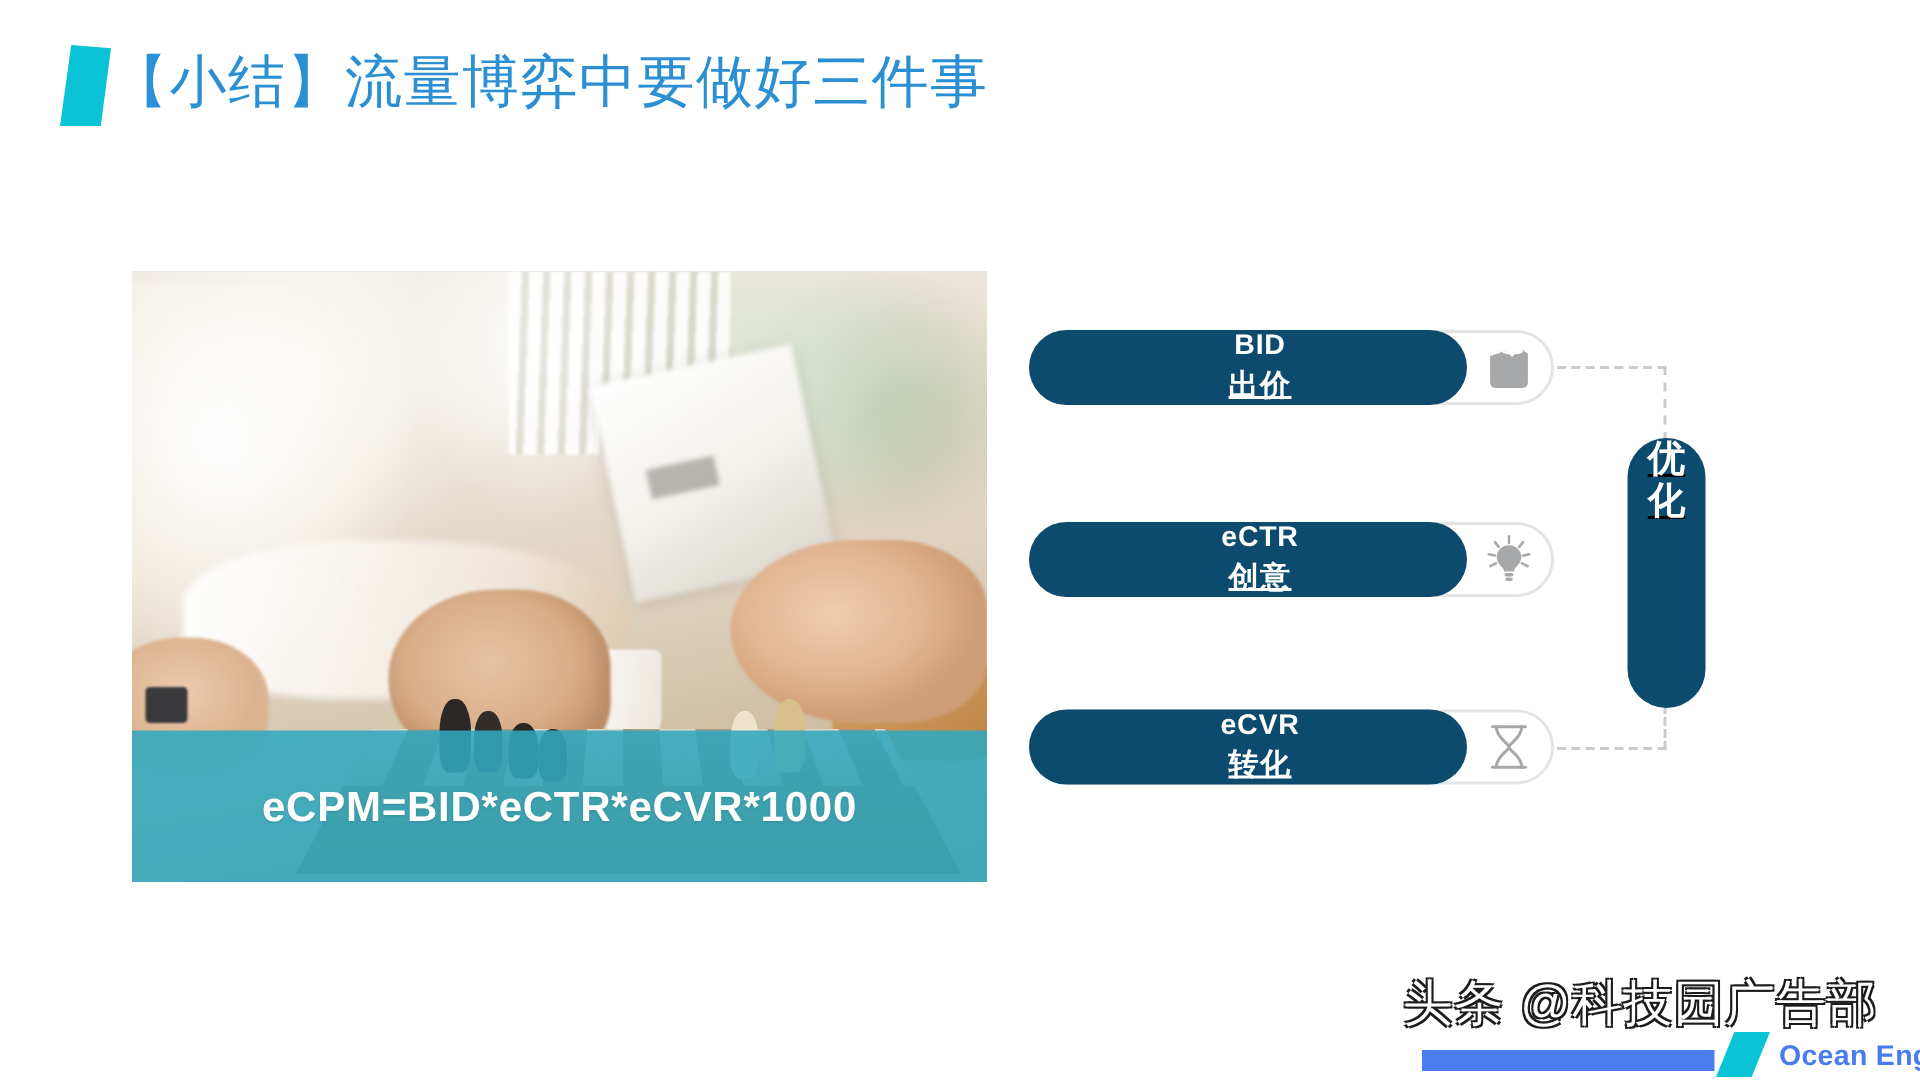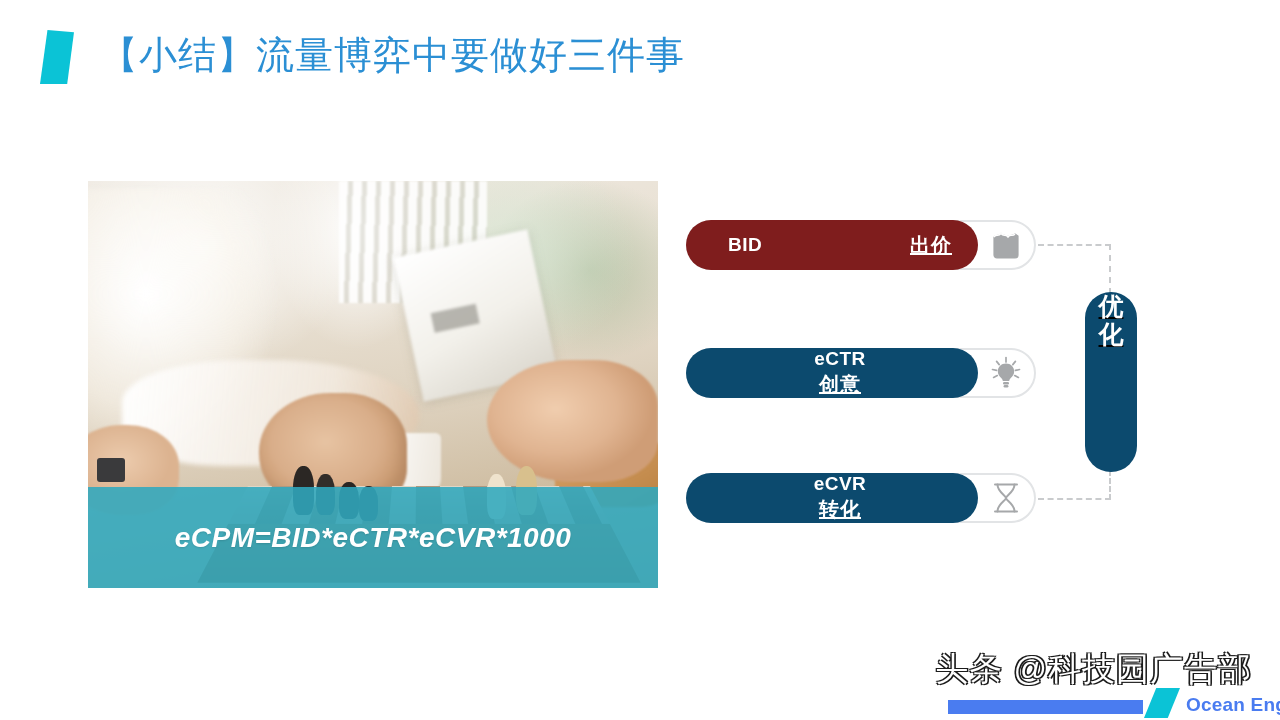--- a/index.html
+++ b/index.html
@@ -26,21 +26,20 @@
   .title-accent {
     width: 34px;
     height: 54px;
     background: #0bc3d6;
     -webkit-clip-path: polygon(22% 0%, 100% 4%, 80% 100%, 0% 100%);
     clip-path: polygon(22% 0%, 100% 4%, 80% 100%, 0% 100%);
     margin-top: 2px;
     flex: none;
   }
   .title-text {
-    margin-left: 26px;
     font-size: 38px;
     line-height: 54px;
     color: #2b8fd4;
     letter-spacing: 1px;
     white-space: nowrap;
   }
 
   
   .photo-card {
     position: absolute;
@@ -218,21 +217,20 @@
     display: flex;
     align-items: center;
     justify-content: center;
   }
   .photo-caption-text {
     color: #ffffff;
     font-size: 28px;
     font-weight: bold;
     letter-spacing: 0.5px;
     text-shadow: 0 1px 2px rgba(0,0,0,0.12);
-    font-style: italic;
   }
 
   
   .diagram {
     position: absolute;
     left: 686px;
     top: 214px;
     width: 470px;
     height: 320px;
   }
@@ -261,21 +259,21 @@
     left: 0; top: 0;
     width: 292px;
     height: 50px;
     border-radius: 25px;
     box-sizing: border-box;
     display: flex;
     align-items: center;
     justify-content: space-between;
     padding: 0 26px 0 42px;
   }
-  .metric-pill.gray { background: #7f1d1d; }
+  .metric-pill.gray { background: #0c4a6e; flex-direction: column; }
   .metric-pill.blue { background: #0c4a6e; flex-direction: column; }
   .metric-key {
     color: #ffffff;
     font-size: 19px;
     font-weight: bold;
     letter-spacing: 0.5px;
   }
   .metric-label {
     color: #ffffff;
     font-size: 20px;

